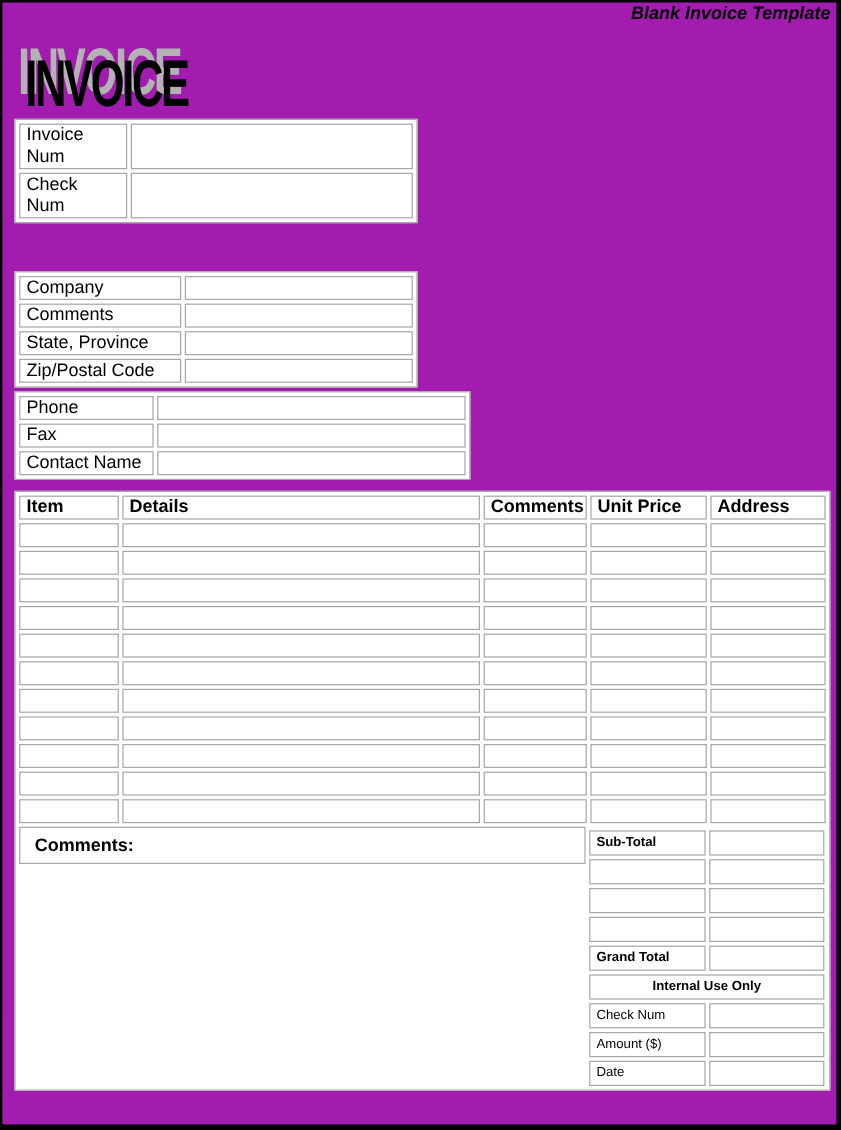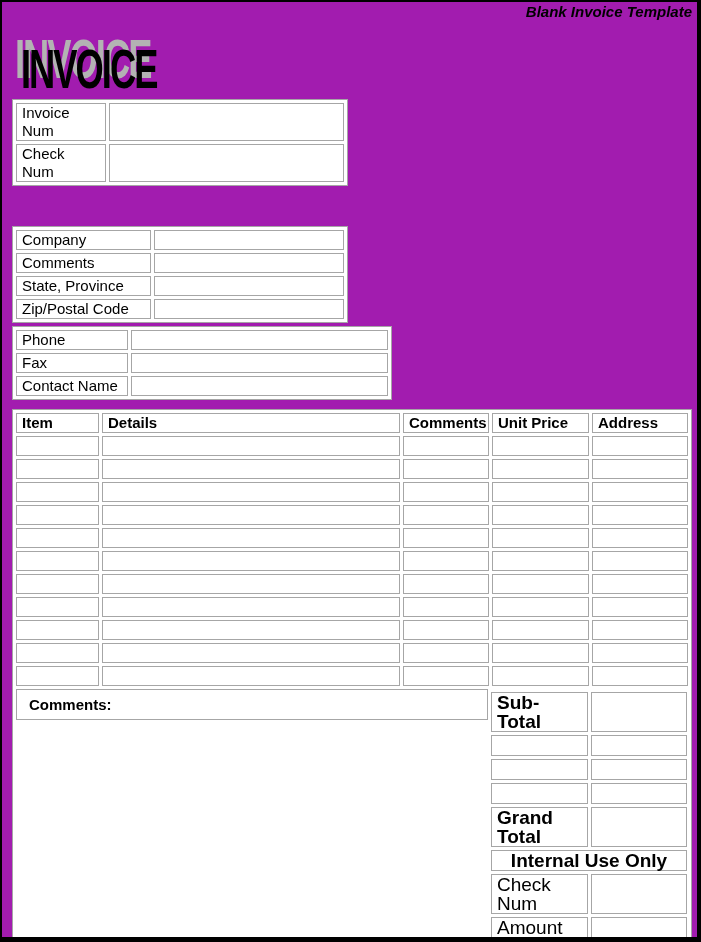--- a/index.html
+++ b/index.html
@@ -71,21 +71,21 @@
     padding:6px 12px;
     font-size:15px; font-weight:bold;
   }
   table.totals {
     border-collapse:separate; border-spacing:3px;
     table-layout:fixed; width:202px;
     align-self:flex-start;
   }
   table.totals td {
     border:1px solid #a6a6a6;
-    font-size:19px; line-height:19px;
+    font-size:11px; line-height:19px;
     padding:0 5px; height:19px;
     vertical-align:middle;
     background:#ffffff;
   }
   td.bold { font-weight:bold; }
   td.center { text-align:center;margin-left:15px; }
 </style>
 </head>
 <body>
 

